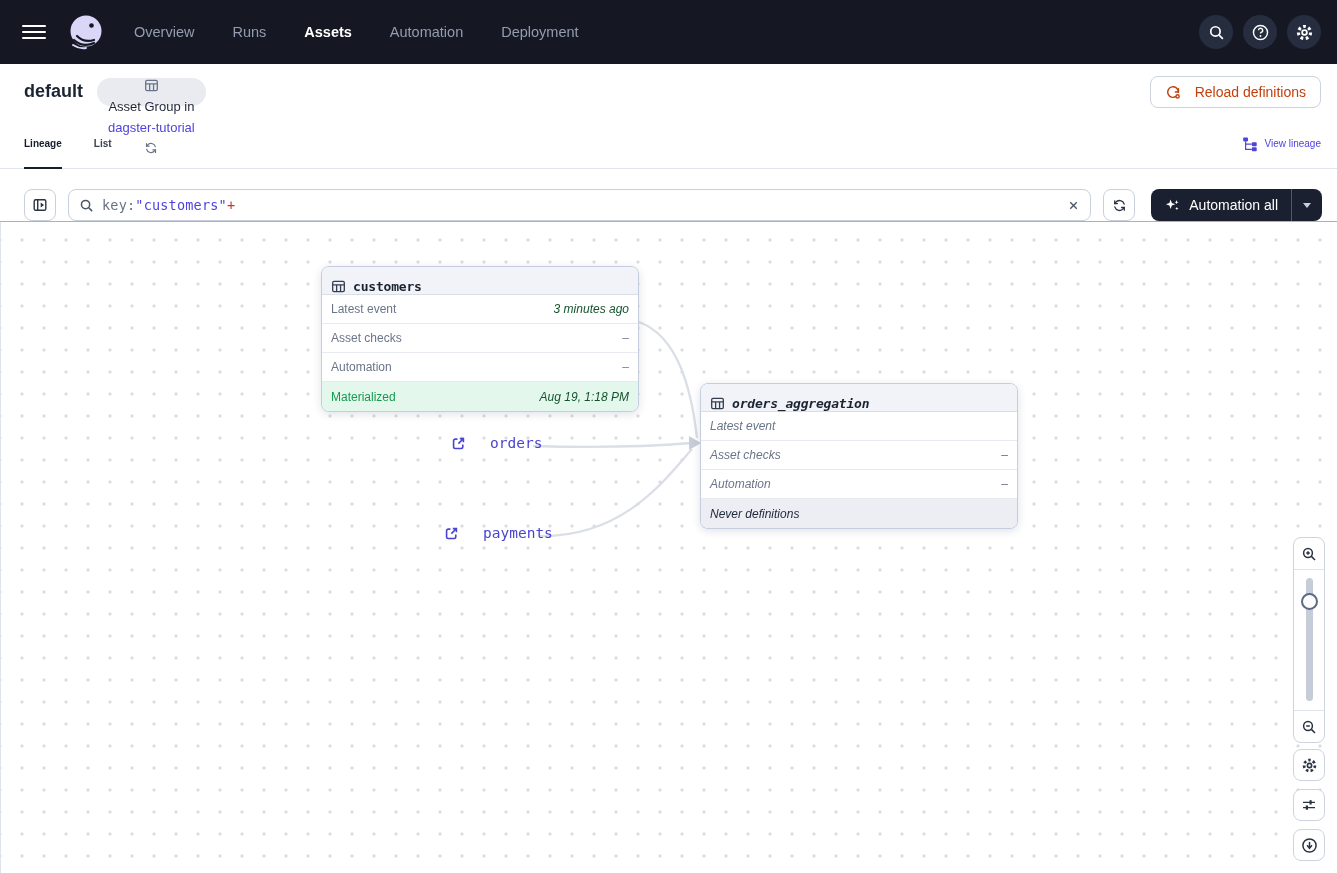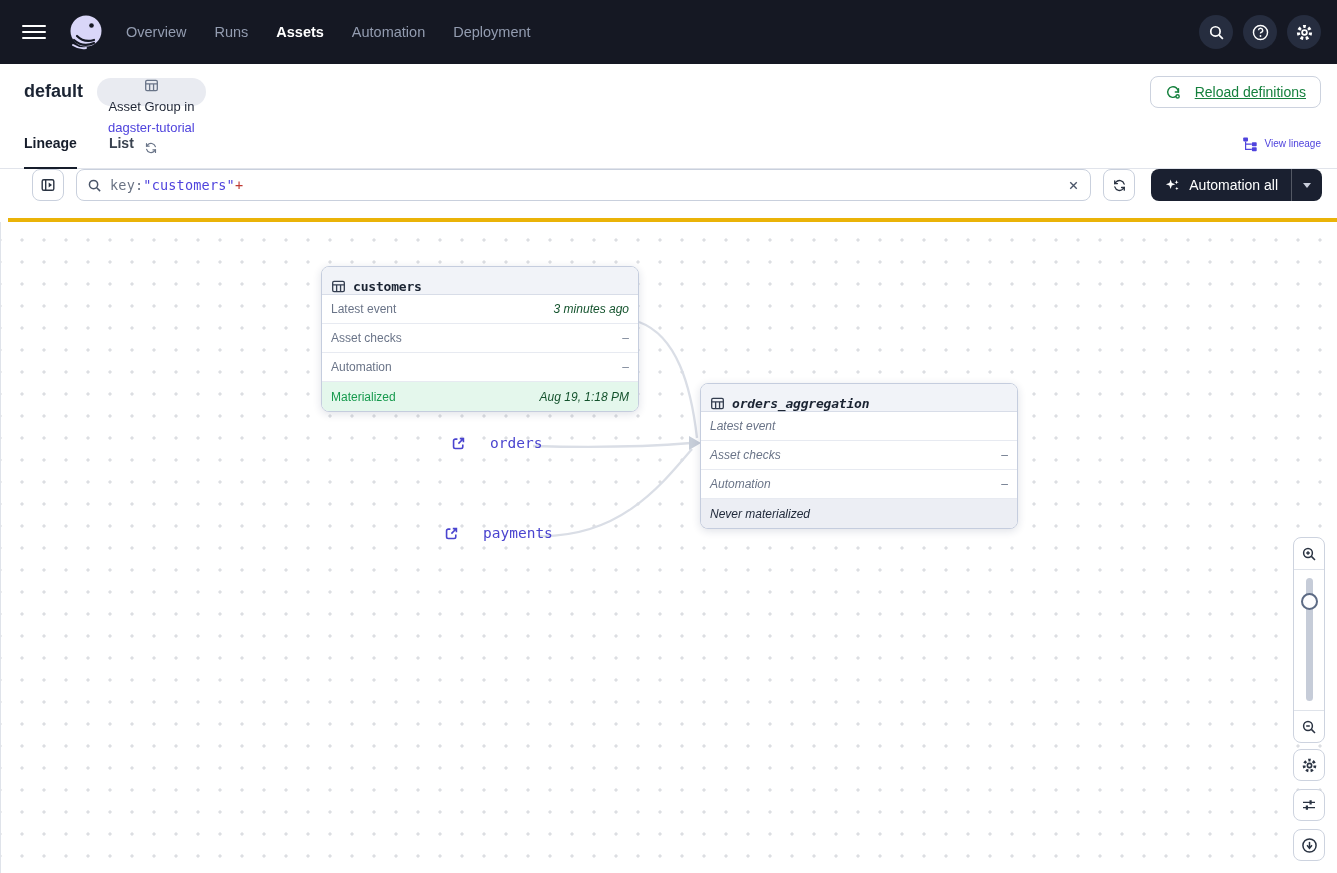--- a/index.html
+++ b/index.html
@@ -5,42 +5,42 @@
   * { margin:0; padding:0; box-sizing:border-box; }
   html,body { width:1337px; height:873px; overflow:hidden; background:#fff;
     font-family:"Liberation Sans", sans-serif; color:#1b2433; }
   .mono { font-family:"DejaVu Sans Mono", monospace; }
 
   
   .navbar { height:64px; background:#151823; display:flex; align-items:center; padding:0 16px; gap:8px; }
   .hamburger { width:36px; height:36px; display:flex; flex-direction:column; justify-content:center; gap:4px; cursor:pointer; padding:0 6px; }
   .hamburger span { display:block; height:2px; background:#fff; border-radius:1px; }
   .logo { width:40px; height:40px; margin:0 12px 0 6px; }
-  .navlinks { display:flex; gap:28px; margin-left:0; }
+  .navlinks { display:flex; gap:38px; margin-left:8px; }
   .navlink { font-size:14.5px; color:#939cb0; cursor:pointer; }
   .navlink.active { color:#fff; font-weight:700; }
   .nav-right { margin-left:auto; display:flex; gap:10px; }
   .navcircle { width:34px; height:34px; border-radius:50%; background:#262d3f; display:flex; align-items:center; justify-content:center; cursor:pointer; color:#fff; }
 
   
   .pagehead { height:55px; display:flex; align-items:center; padding:0 16px 0 24px; gap:14px; }
   .pagetitle { font-size:18px; font-weight:700; }
   .badge { height:28px; display:flex; align-items:center; gap:6px; background:#e9ebf1; border-radius:14px; padding:0 11px; font-size:13px; color:#1f2636;flex-direction:column; }
   .badge .icon { color:#697488; display:flex; }
   .badge a { color:#4f43dd; text-decoration:none; cursor:pointer; }
-  .reload-btn { margin-left:auto; height:32px; display:flex; align-items:center; gap:14px; border:1px solid #ccd2de; border-radius:8px; background:#fff; padding:0 14px; font-size:14px; color:#15803d; cursor:pointer;text-decoration:underline; }
+  .reload-btn { margin-left:auto; height:32px; display:flex; align-items:center; gap:14px; border:1px solid #ccd2de; border-radius:8px; background:#fff; padding:0 14px; font-size:14px; color:#c2410c; cursor:pointer; }
 
   
   .tabsrow { height:50px; display:flex; align-items:stretch; padding:0 16px 0 24px; border-bottom:1px solid #e1e4eb; }
-  .tab { display:flex; align-items:center; font-size:14px; font-weight:700; color:#39424f; margin-right:32px; border-bottom:2px solid transparent; margin-bottom:-1px; cursor:pointer; }
+  .tab { display:flex; align-items:center; font-size:10px; font-weight:700; color:#39424f; margin-right:32px; border-bottom:2px solid transparent; margin-bottom:-1px; cursor:pointer; }
   .tab.active { color:#161d2b; border-bottom-color:#161d2b; }
   .viewlineage { margin-left:auto; align-self:center; display:flex; align-items:center; gap:6px; color:#4f43dd; font-size:10px; cursor:pointer; }
 
   
-  .toolbar { height:53px; display:flex; align-items:flex-start; padding:0 15px 0 24px; gap:12px; border-bottom:4px solid #eab308;margin-left:8px; }
+  .toolbar { height:53px; display:flex; align-items:flex-end; padding:0 15px 0 24px; gap:12px; border-bottom:1px solid #eab308; }
   .sqbtn { width:32px; height:32px; border:1px solid #c9d0dd; border-radius:8px; background:#fff; display:flex; align-items:center; justify-content:center; cursor:pointer; color:#2a3342; flex:none; }
   .searchbox { flex:1; height:32px; border:1px solid #c9d0dd; border-radius:8px; display:flex; align-items:center; padding:0 10px; gap:8px; cursor:text; }
   .searchbox .query { font-size:13.5px; letter-spacing:.2px; display:flex; }
   .tok-key { color:#6a7384; }
   .tok-val { color:#4f43dd; }
   .tok-plus { color:#bf3a32; }
   .clear-x { margin-left:auto; display:flex; cursor:pointer; }
   .mat-group { display:flex; height:32px; background:#1a2030; border-radius:8px; overflow:hidden; margin-left:4px; flex:none; }
   .mat-main { display:flex; align-items:center; gap:8px; padding:0 13px; color:#fff; font-size:14px; font-weight:500; cursor:pointer; }
   .mat-divider { width:1px; background:rgba(255,255,255,.25); margin:0; }
@@ -273,21 +273,21 @@
     </div>
     <div class="an-row">
       <span class="an-label">Asset checks</span>
       <span class="an-dash">–</span>
     </div>
     <div class="an-row">
       <span class="an-label">Automation</span>
       <span class="an-dash">–</span>
     </div>
     <div class="an-row never">
-      <span class="an-label">Never materialized</span>
+      <span class="an-label">Never definitions</span>
     </div>
   </div>
 
   <div class="ext-asset mono" style="left:450px; top:213px;">
     <svg width="15" height="15" viewBox="0 0 14 14" fill="none" stroke="currentColor" stroke-width="1.5">
         <path d="M6 2.9H4a1.6 1.6 0 0 0-1.6 1.6V10A1.6 1.6 0 0 0 4 11.6h5.4A1.6 1.6 0 0 0 11 10V8"></path>
         <path d="M8.2 2.4h3.4v3.4M11.4 2.6 6.9 7.1"></path>
       </svg>
     <span>orders</span>
   </div>

